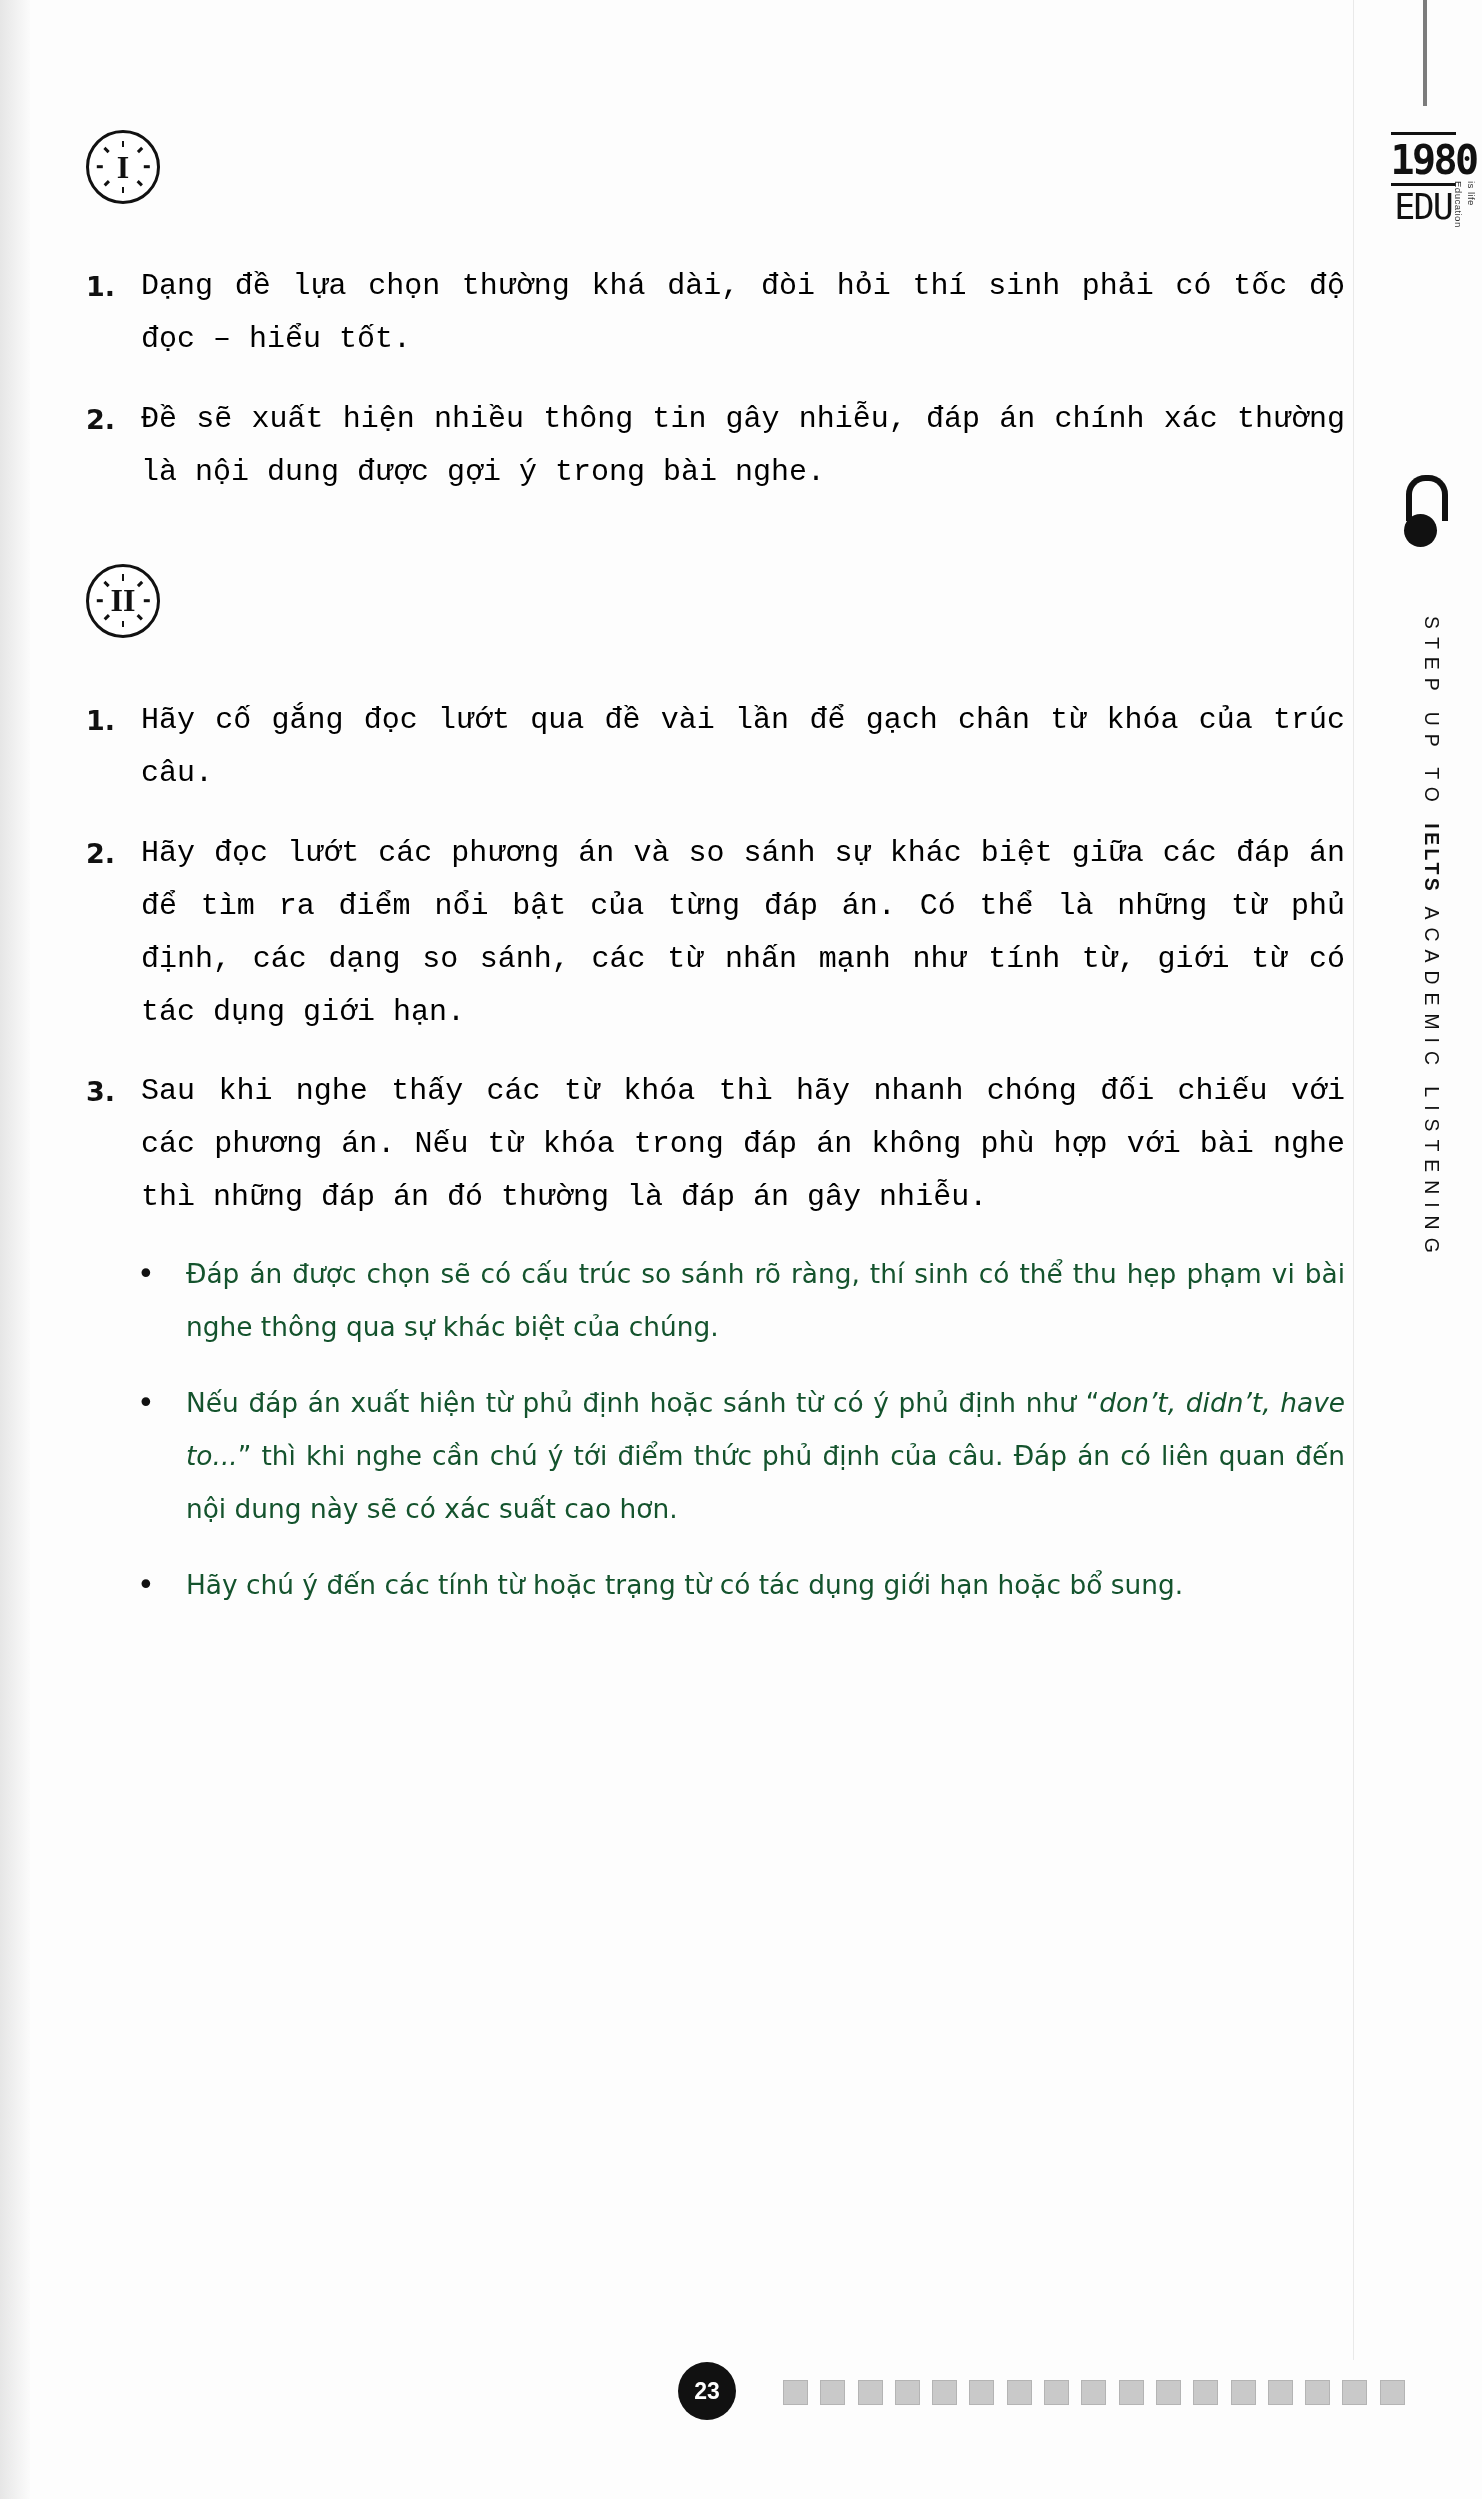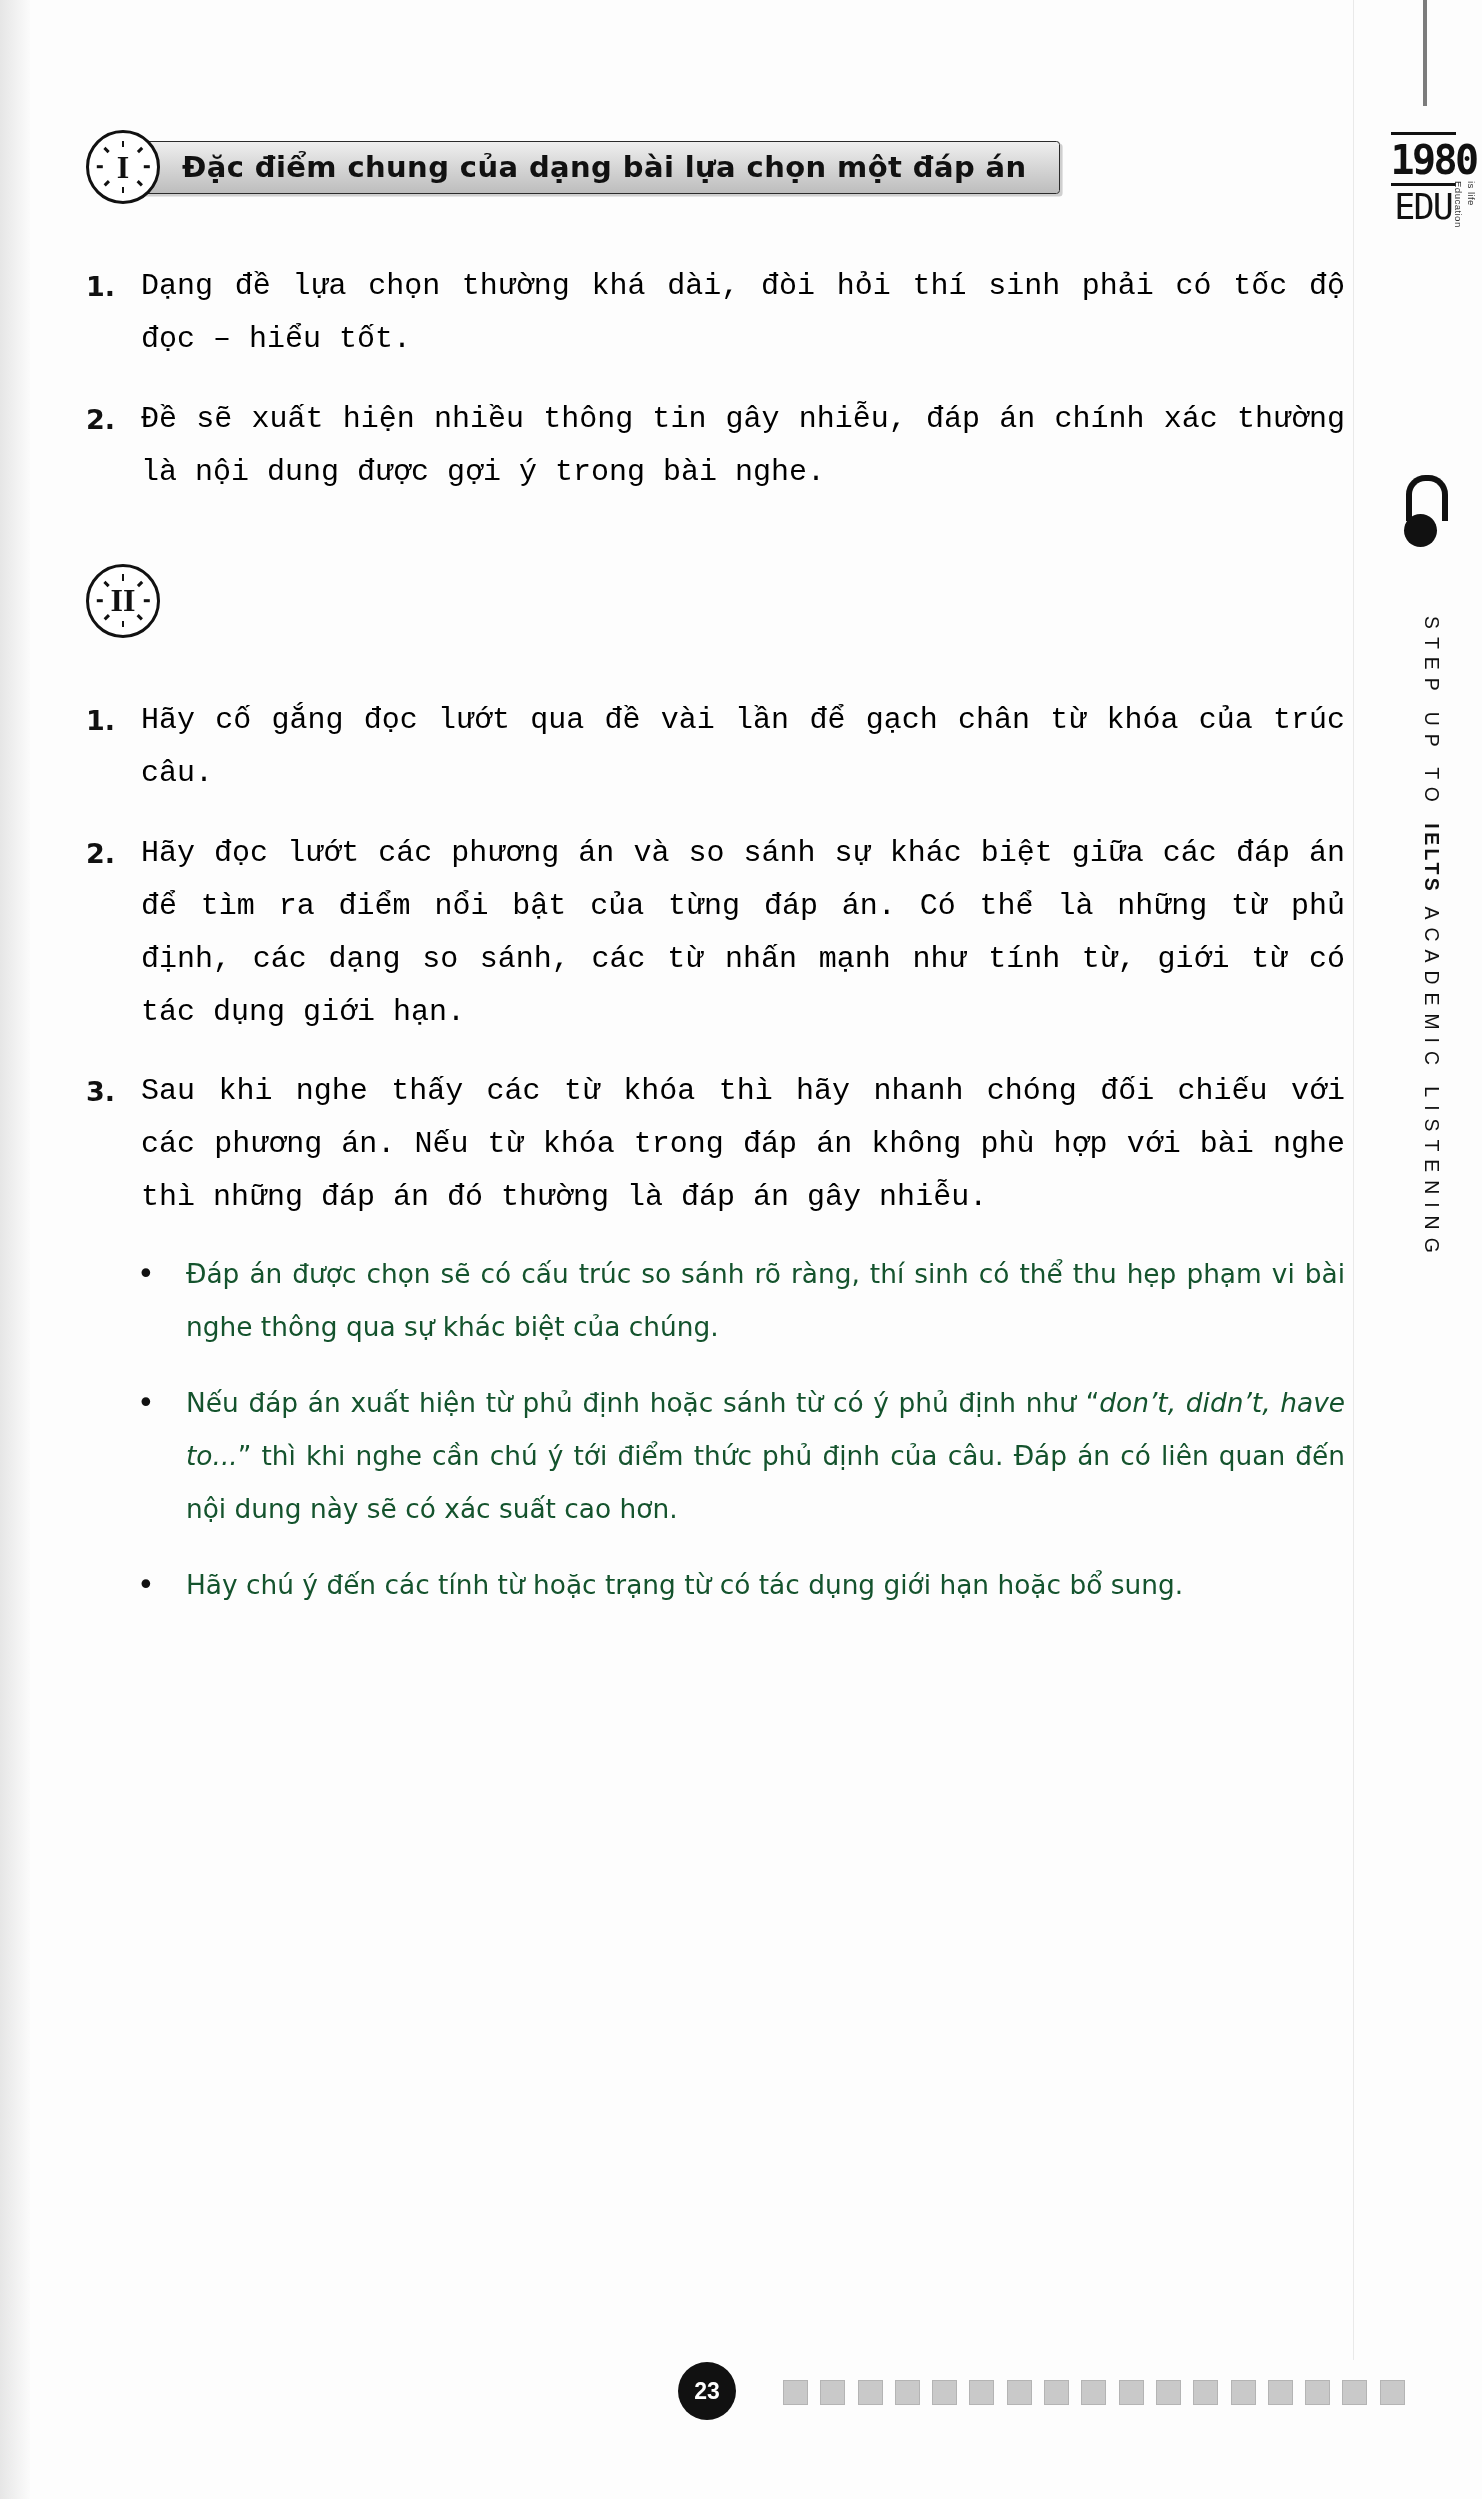--- a/index.html
+++ b/index.html
@@ -343,23 +343,20 @@
     <div class="vertical-title">
       <span>STEP UP TO </span><b>IELTS</b><span> ACADEMIC LISTENING</span>
     </div>
   </div>
 
   <div class="content">
 
     <div style="height:123px"></div>
 
     <div class="section-head">
-      <div class="banner">
-        <span class="banner-text">Đặc điểm chung của dạng bài lựa chọn một đáp án</span>
-      </div>
       <div class="clock">
         <div class="tick" style="transform:rotate(0deg)"></div>
         <div class="tick" style="transform:rotate(45deg)"></div>
         <div class="tick" style="transform:rotate(90deg)"></div>
         <div class="tick" style="transform:rotate(135deg)"></div>
         <div class="numeral">I</div>
       </div>
     </div>
 
     <div class="gap-md"></div>

